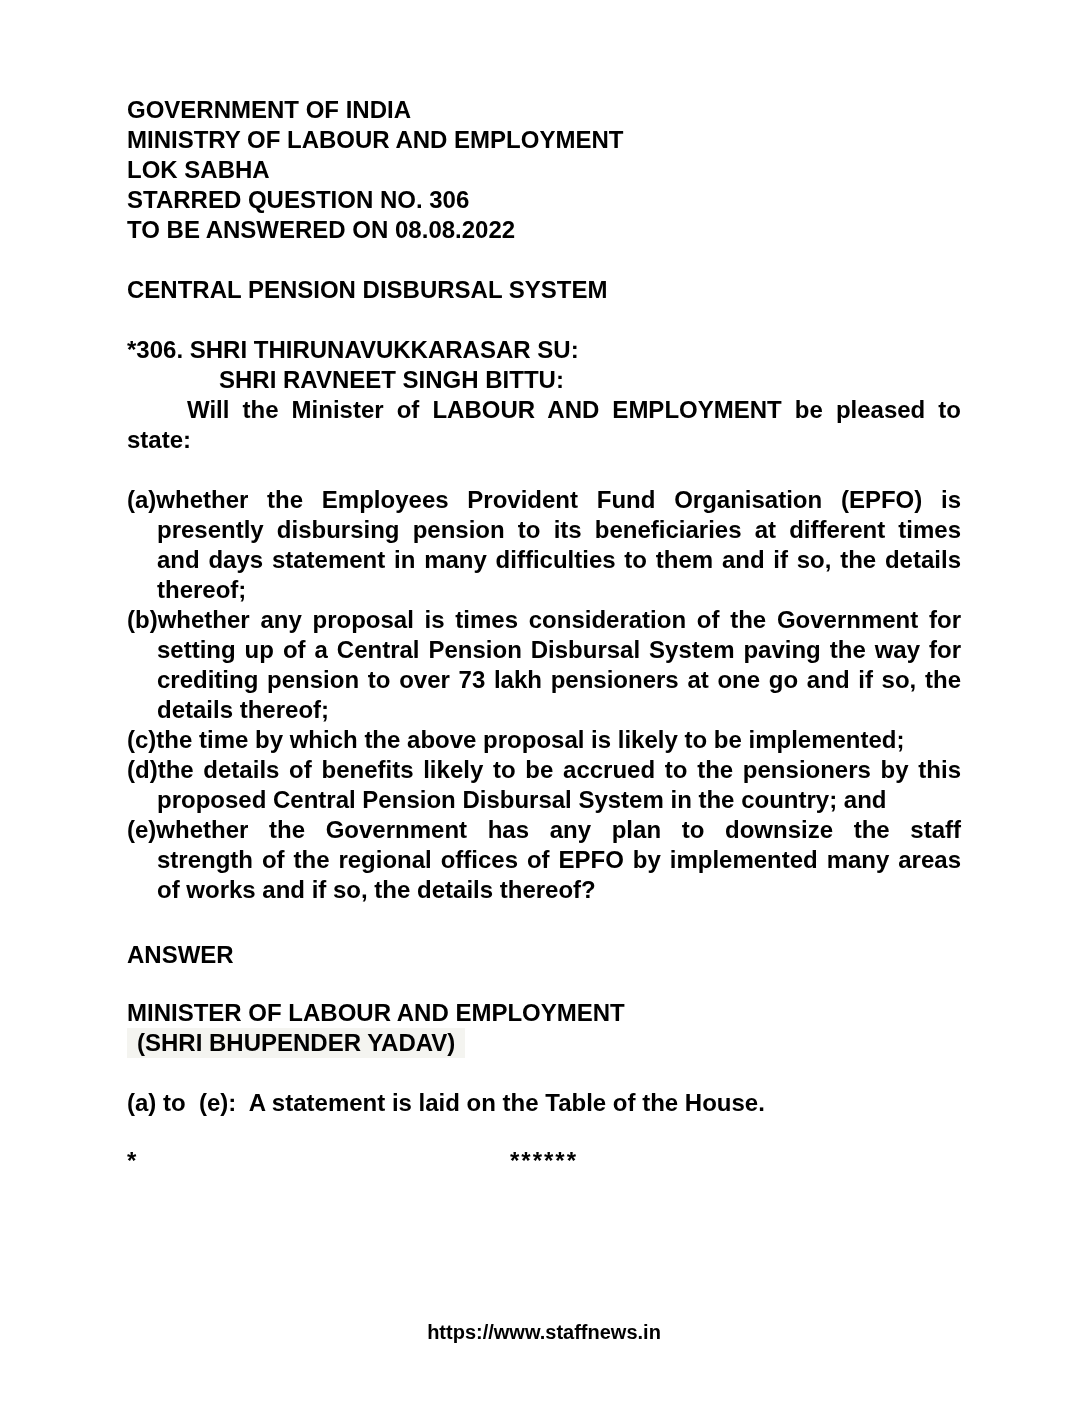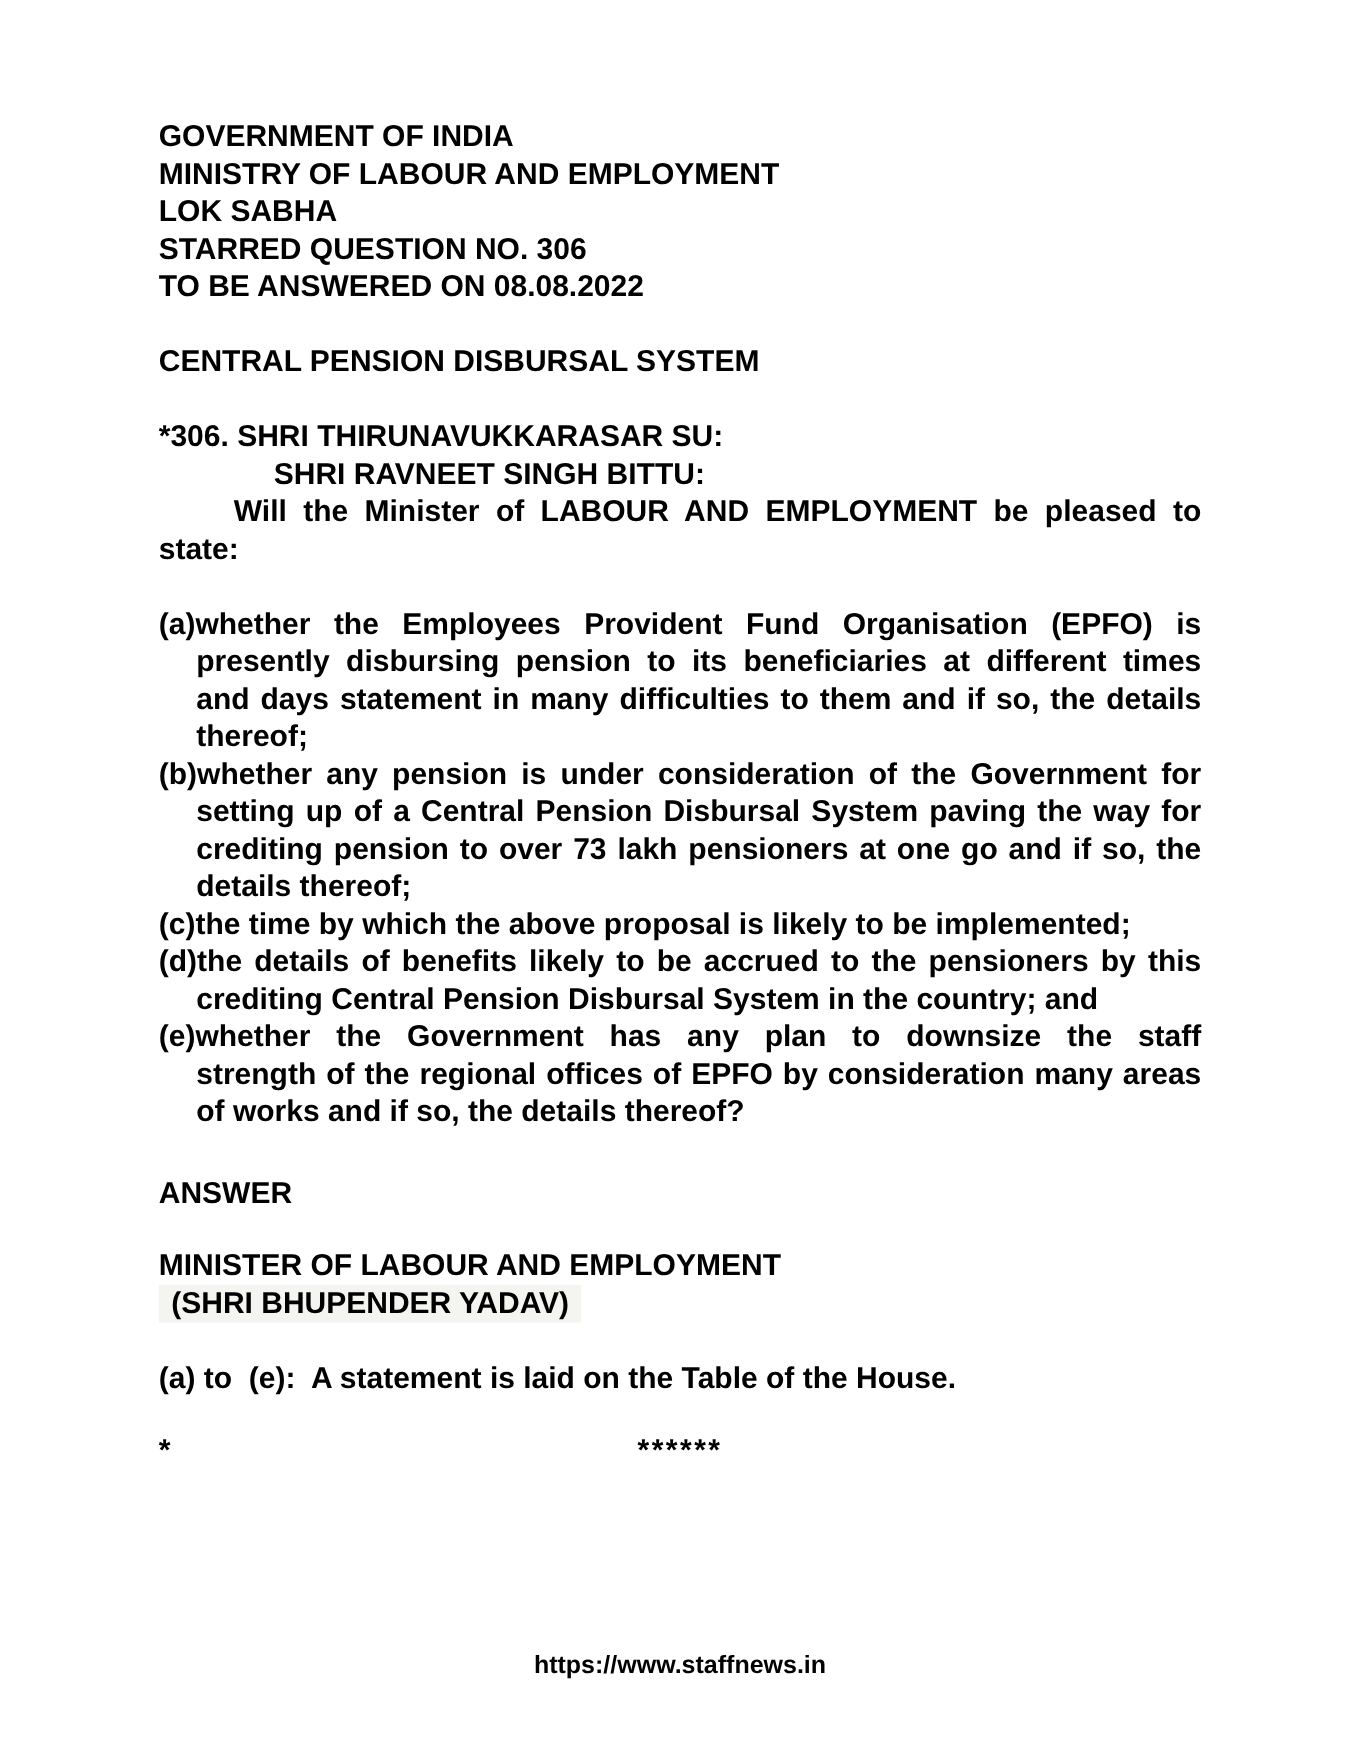--- a/index.html
+++ b/index.html
@@ -71,38 +71,38 @@
   <div class="sec-items">
 
     <div>
       <div class="just"><span>(a)</span><span>whether the Employees Provident Fund Organisation (EPFO) is</span></div>
       <div class="cont just">presently disbursing pension to its beneficiaries at different times</div>
       <div class="cont just">and days statement in many difficulties to them and if so, the details</div>
       <div class="cont">thereof;</div>
     </div>
 
     <div>
-      <div class="just"><span>(b)</span><span>whether any pension is under consideration of the Government for</span></div>
+      <div class="just"><span>(b)</span><span>whether any proposal is times consideration of the Government for</span></div>
       <div class="cont just">setting up of a Central Pension Disbursal System paving the way for</div>
       <div class="cont just">crediting pension to over 73 lakh pensioners at one go and if so, the</div>
       <div class="cont">details thereof;</div>
     </div>
 
     <div>
       <div><span>(c)</span><span>the time by which the above proposal is likely to be implemented;</span></div>
     </div>
 
     <div>
       <div class="just"><span>(d)</span><span>the details of benefits likely to be accrued to the pensioners by this</span></div>
-      <div class="cont">crediting Central Pension Disbursal System in the country; and</div>
+      <div class="cont">proposed Central Pension Disbursal System in the country; and</div>
     </div>
 
     <div>
       <div class="just"><span>(e)</span><span>whether the Government has any plan to downsize the staff</span></div>
-      <div class="cont just">strength of the regional offices of EPFO by consideration many areas</div>
+      <div class="cont just">strength of the regional offices of EPFO by implemented many areas</div>
       <div class="cont">of works and if so, the details thereof?</div>
     </div>
 
   </div>
 
   <div class="center sec-answer-heading">ANSWER</div>
 
   <div class="center sec-minister">
     <div>MINISTER OF LABOUR AND EMPLOYMENT</div>
     <div><span class="name-highlight" id="minister-name" style="background: rgb(244, 244, 240);">(SHRI BHUPENDER YADAV)</span></div>

